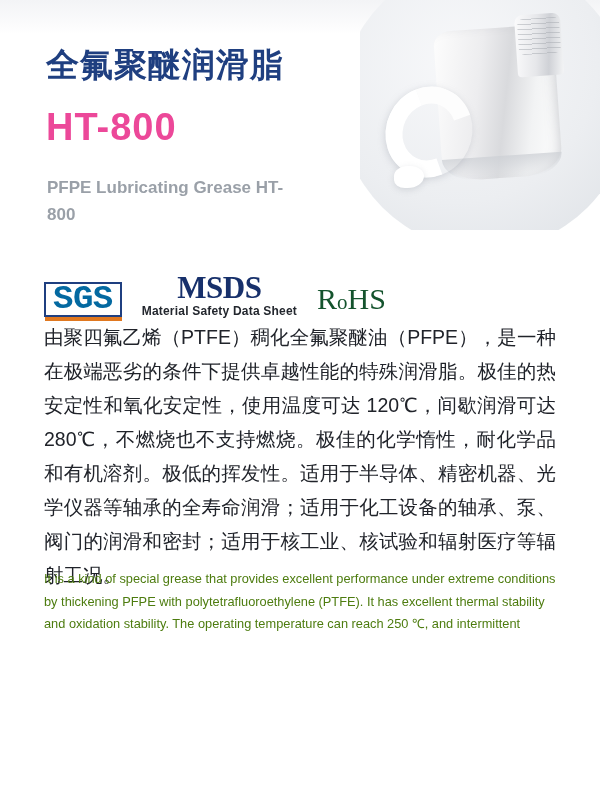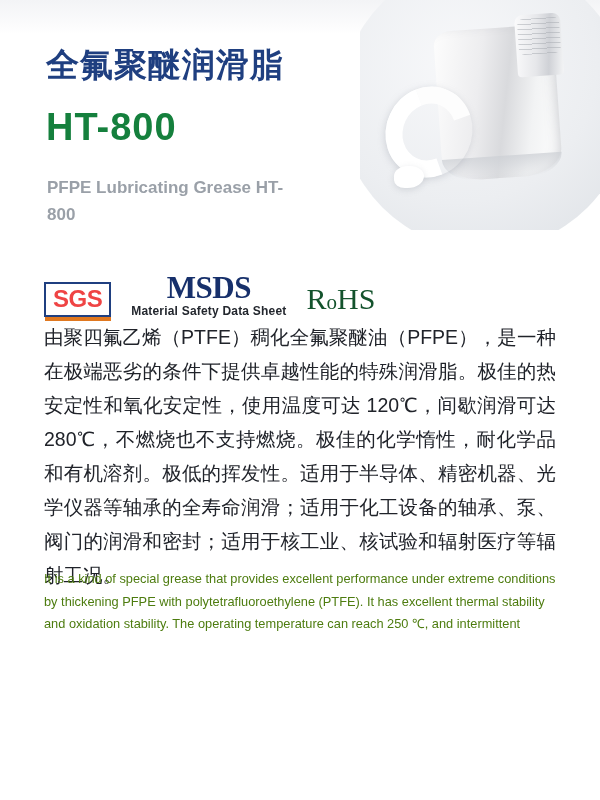--- a/index.html
+++ b/index.html
@@ -143,21 +143,21 @@
     letter-spacing: 1px;
     white-space: nowrap;
   }
   .title-code {
     position: absolute;
     top: 104px;
     left: 46px;
     font-size: 38px;
     line-height: 46px;
     font-weight: bold;
-    color: #15803d;
+    color: #ec4899;
     letter-spacing: 1px;
   }
   .subtitle {
     position: absolute;
     top: 174px;
     left: 47px;
     width: 260px;
     font-size: 17px;
     line-height: 27px;
     color: #9aa0a8;
@@ -173,26 +173,26 @@
     align-items: flex-end;
     gap: 20px;
   }
   .sgs {
     border: 2px solid #1f3f80;
     padding: 2px 7px 3px 7px;
     position: relative;
     background: #ffffff;
   }
   .sgs-text {
-    font-size: 24px;
-    font-weight: bold;
-    color: #ef4444;
+    font-size: 34px;
+    font-weight: bold;
+    color: #0369a1;
     letter-spacing: -0.5px;
     line-height: 26px;
-    font-family: Liberation Sans, sans-serif;
+    font-family: Liberation Mono, monospace;
   }
   .sgs-bar {
     position: absolute;
     left: -1px;
     bottom: -6px;
     width: 104%;
     height: 4px;
     background: #e07820;
   }
   .msds {

